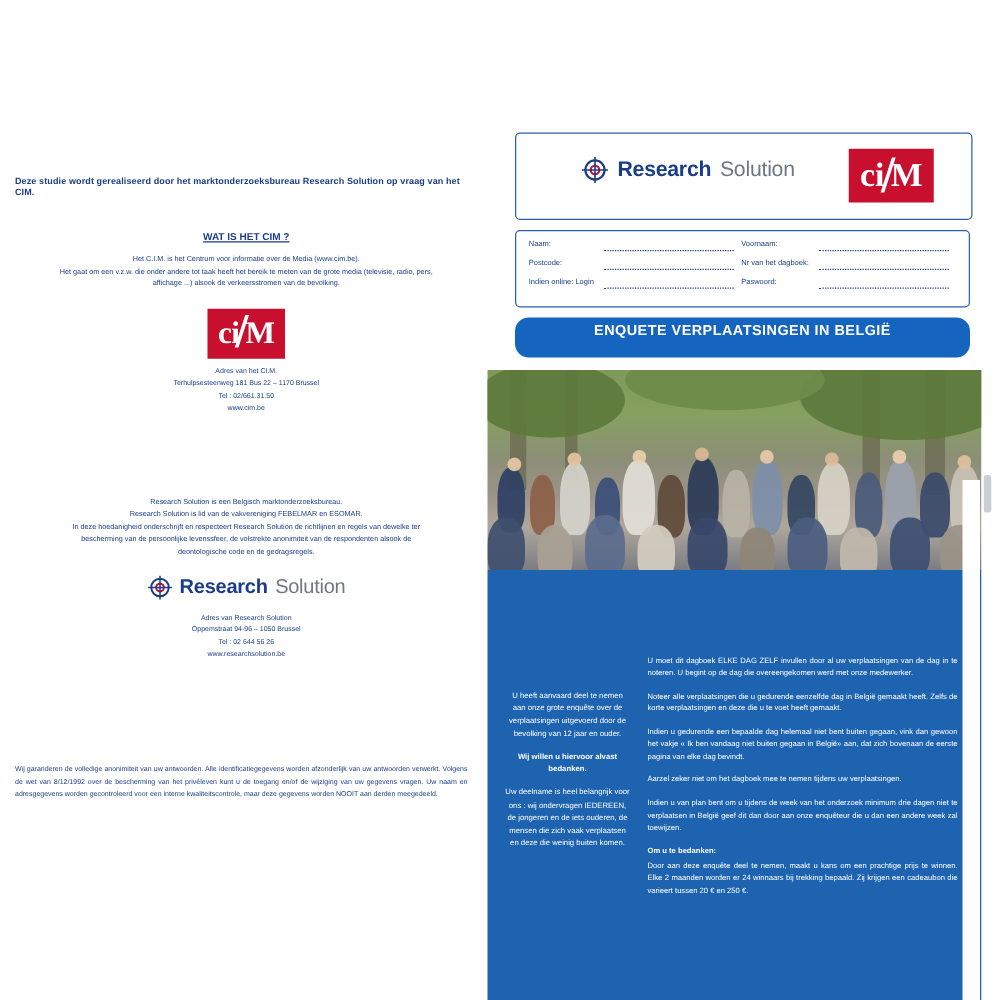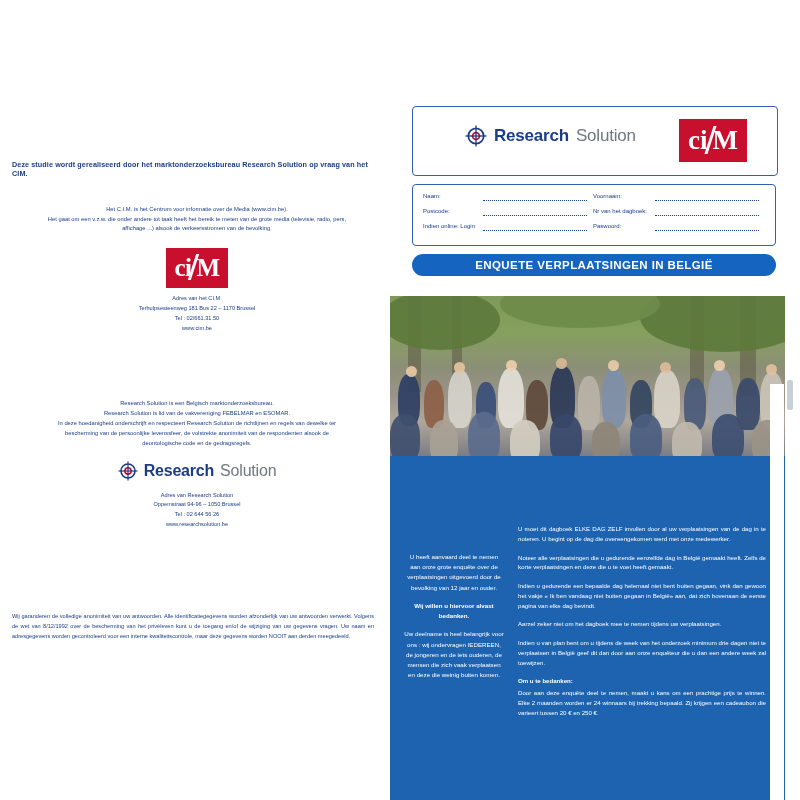--- a/index.html
+++ b/index.html
@@ -20,21 +20,20 @@
     width: 800px; height: 800px;
   }
 
   
   .left-panel {
     position: absolute;
     left: 12px;
     top: 140px;
     width: 370px;
     color: #1b3d87;
-    margin-top: 20px;
   }
   .lead-line {
     font-size: 7.2px;
     font-weight: bold;
     color: #1b3d87;
     letter-spacing: 0.1px;
     margin: 0 0 26px 0;
     line-height: 1.3;
   }
   .sec-title {
@@ -193,21 +192,21 @@
     border-bottom: 1px dotted #1b3d87;
     margin: 0 6px 3px 0;
     height: 8px;
   }
   .fl2 { width: 62px; flex: none; }
 
   .banner {
     width: 364px;
     margin-left: 22px;
     margin-top: 8px;
-    height: 22px;
+    height: 32px;
     background: #1565c0;
     border-radius: 11px;
     color: #ffffff;
     font-size: 11.5px;
     font-weight: bold;
     letter-spacing: 0.4px;
     text-align: center;
     line-height: 22px;
   }
 
@@ -289,20 +288,21 @@
 </head>
 <body>
 
 <div class="page">
 
   <div class="left-panel">
 
     <div class="lead-line">Deze studie wordt gerealiseerd door het marktonderzoeksbureau Research Solution op vraag van het CIM.</div>
 
     <div>
+      <div class="sec-title">WAT IS HET CIM ?</div>
       <div class="sec-body" style="white-space:pre-line">Het C.I.M. is het Centrum voor informatie over de Media (www.cim.be).
 Het gaat om een v.z.w. die onder andere tot taak heeft het bereik te meten van de grote media (televisie, radio, pers, affichage ...) alsook de verkeersstromen van de bevolking.</div>
     </div>
 
     <div class="cim-logo-wrap">
       <span class="cim-logo"><span>ci</span><span class="slash"></span><span>M</span></span>
     </div>
 
     <div class="addr">
       <div>Adres van het CI.M.</div>

